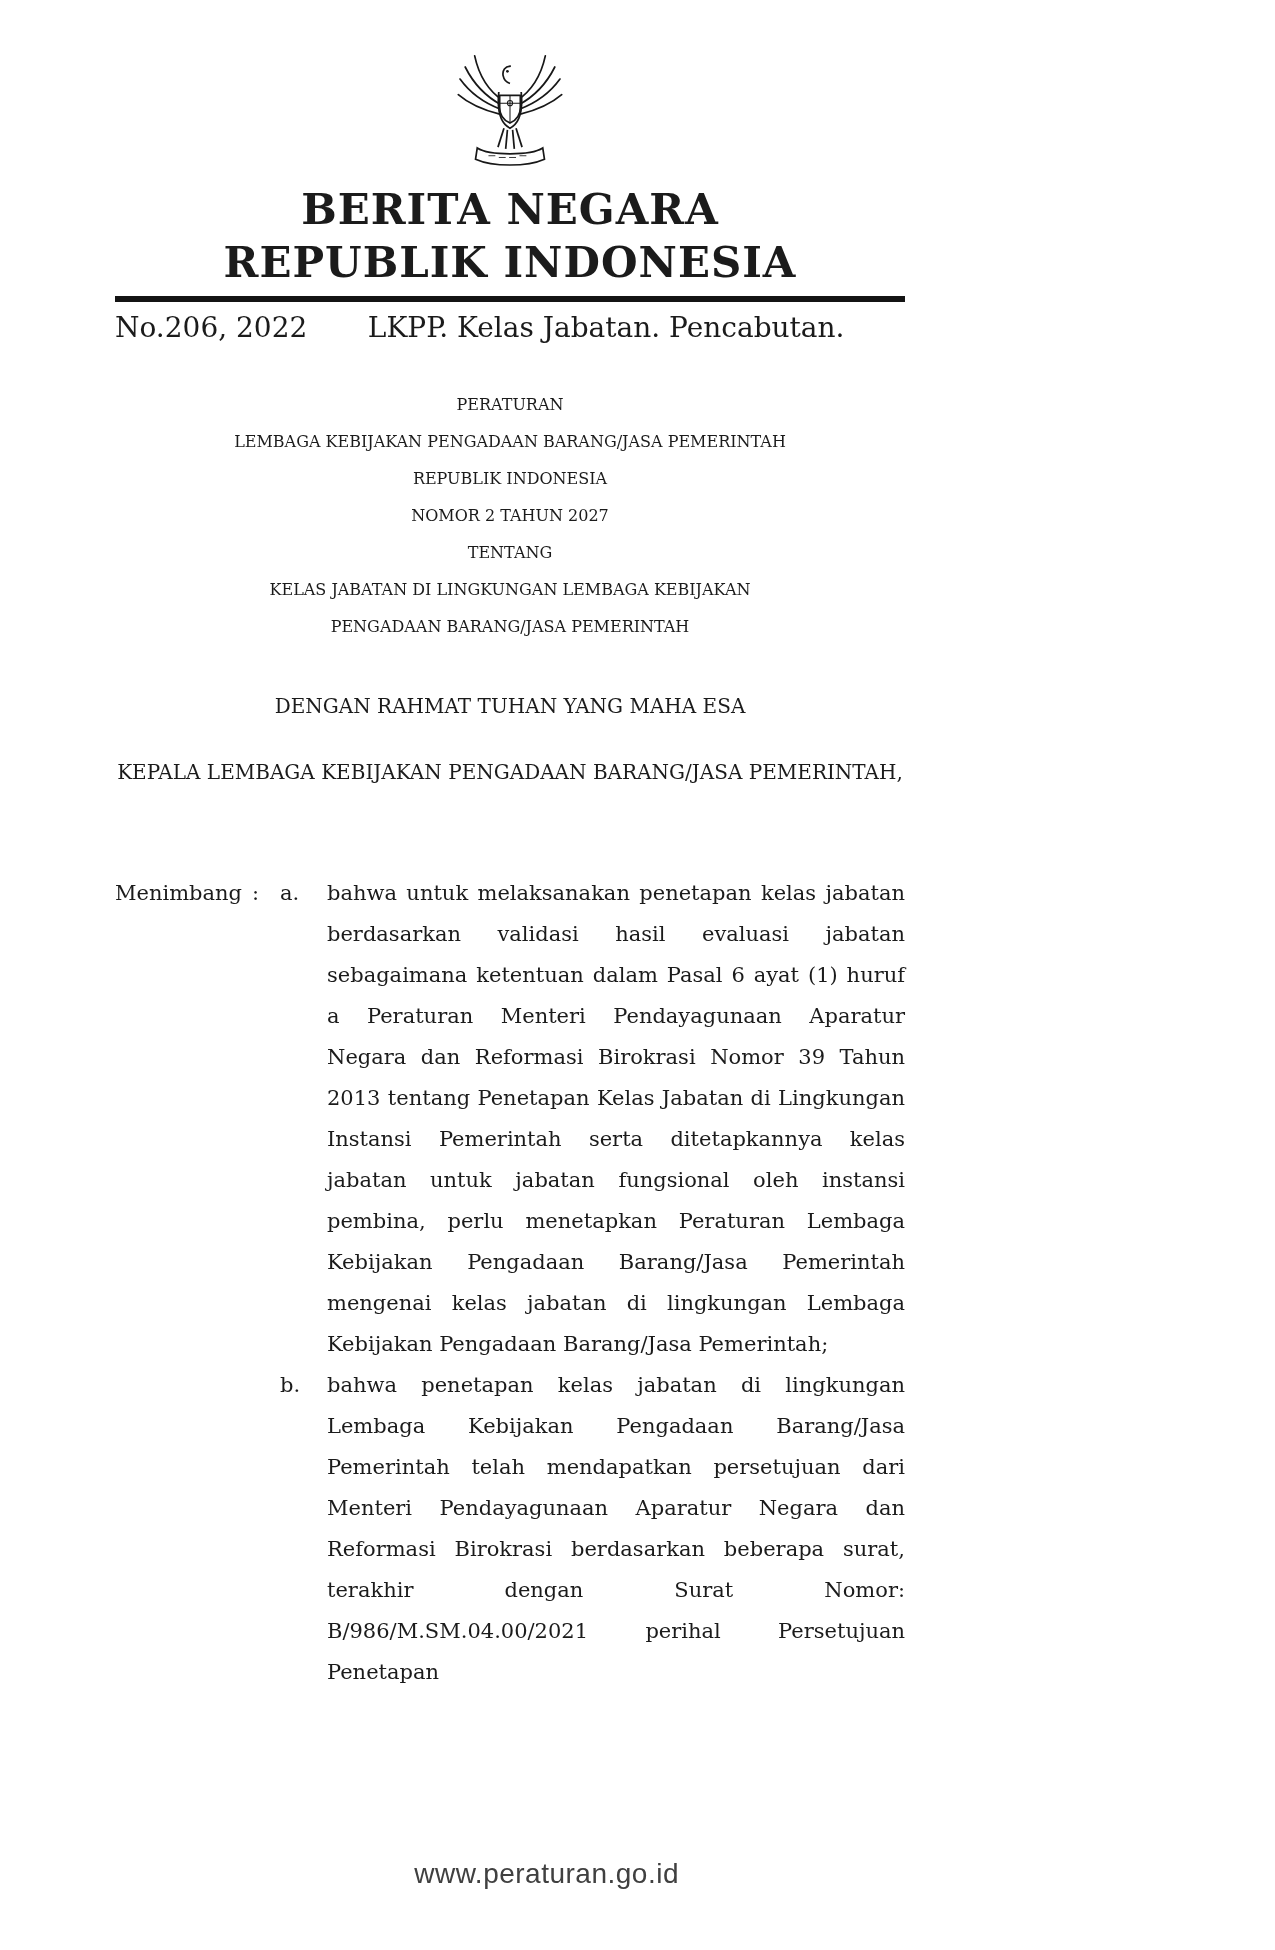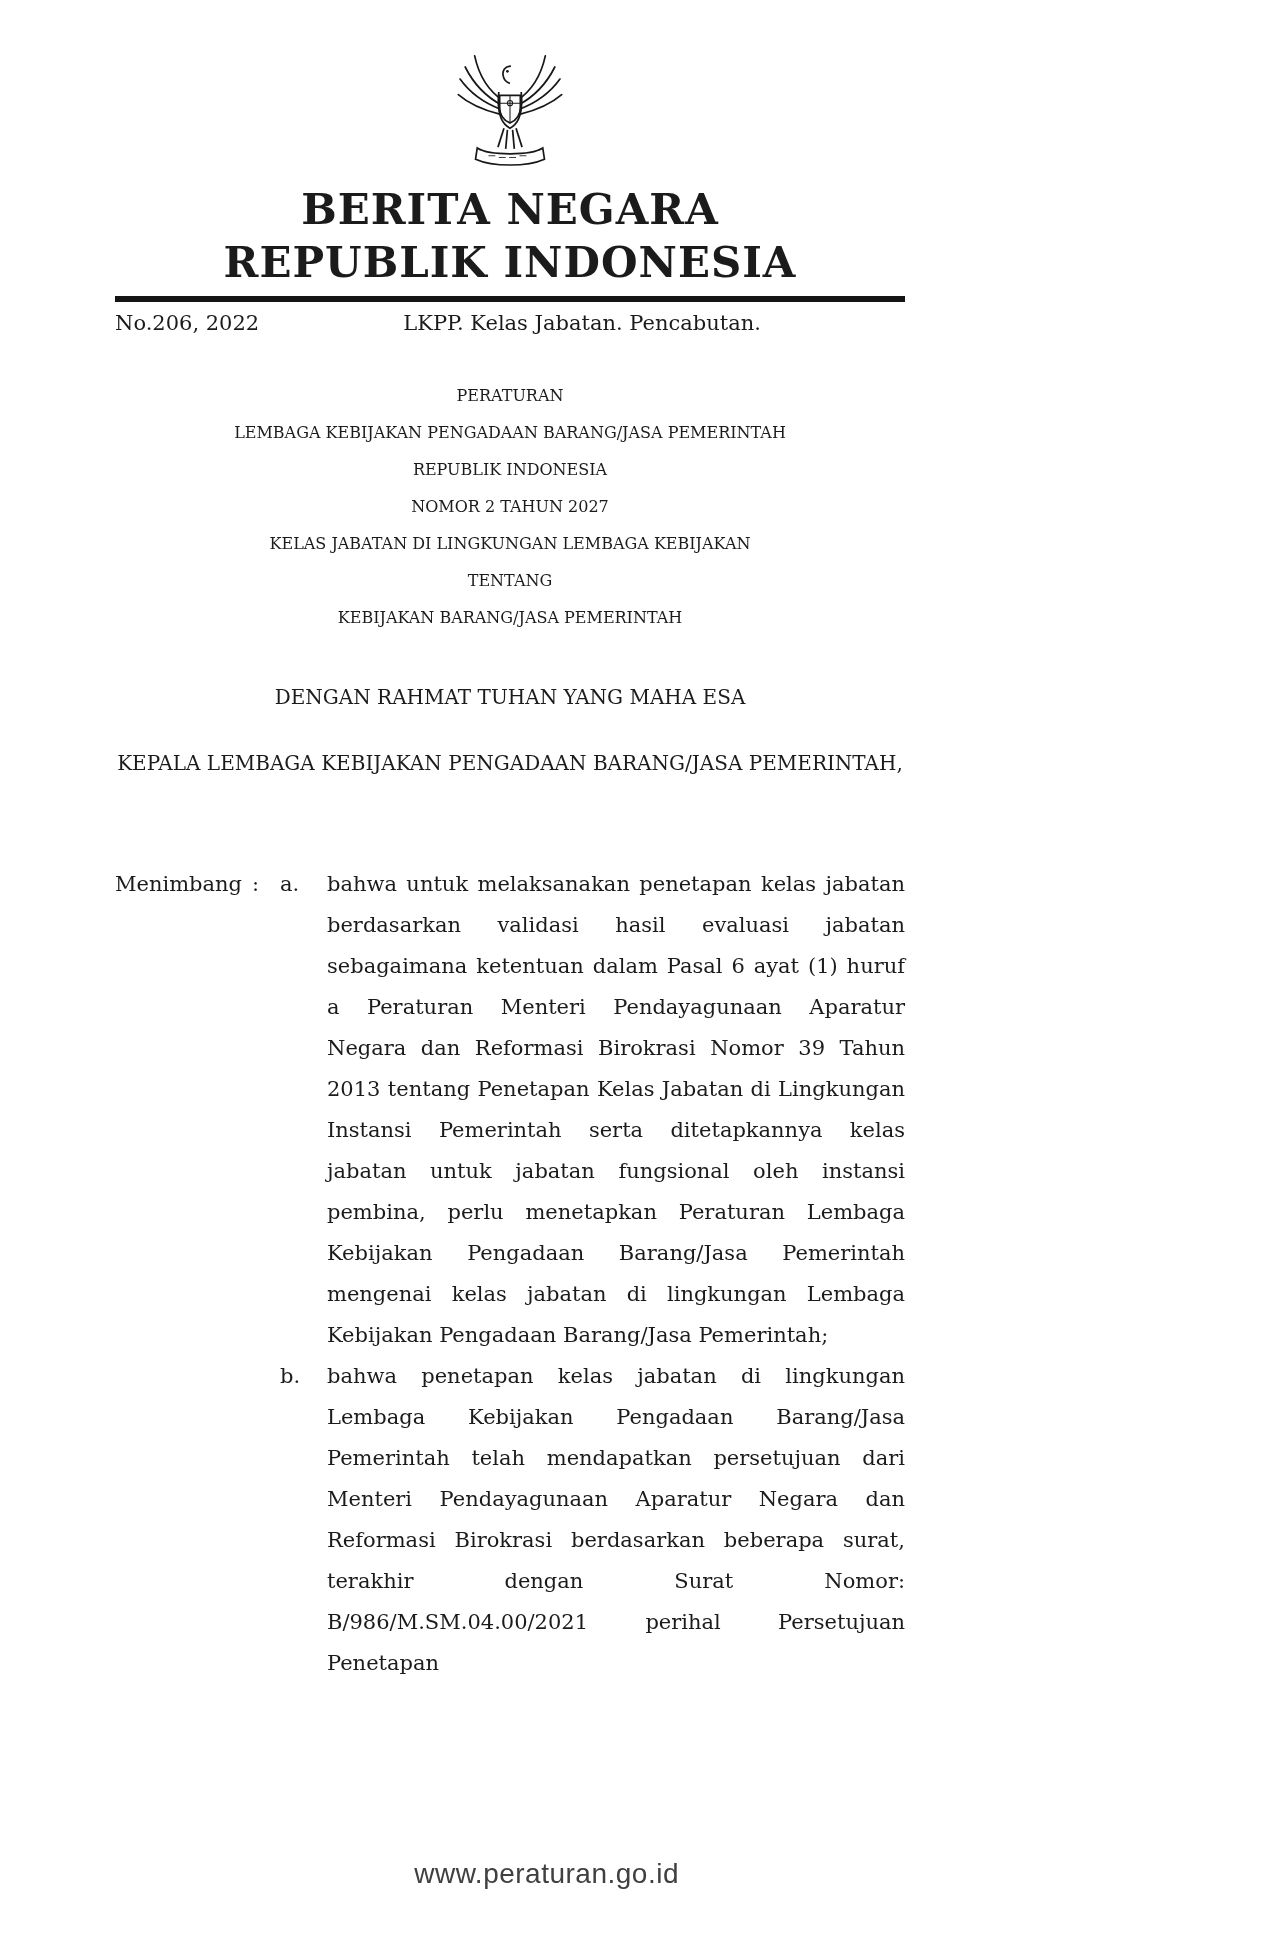--- a/index.html
+++ b/index.html
@@ -30,21 +30,21 @@
     margin:0;
   }
   .rule{
     height:6px;
     background:#141414;
     margin-top:7px;
   }
   .meta-row{
     display:flex;
     align-items:flex-start;
-    font-size:21px;
+    font-size:28px;
     margin-top:9px;
   }
   .meta-issue{flex:0 0 auto;}
   .meta-subject{flex:1 1 auto;text-align:center;}
   .title-block{
     margin-top:42px;
     text-align:center;
     font-size:16px;
     line-height:37px;
   }
@@ -140,23 +140,23 @@
     <div class="meta-row">
       <span class="meta-issue">No.206, 2022</span>
       <span class="meta-subject">LKPP. Kelas Jabatan. Pencabutan.</span>
     </div>
 
     <div class="title-block">
       <div>PERATURAN</div>
       <div>LEMBAGA KEBIJAKAN PENGADAAN BARANG/JASA PEMERINTAH</div>
       <div>REPUBLIK INDONESIA</div>
       <div>NOMOR 2 TAHUN 2027</div>
+      <div>TENTANG</div>
       <div>KELAS JABATAN DI LINGKUNGAN LEMBAGA KEBIJAKAN</div>
-      <div>TENTANG</div>
-      <div>KEBIJAKAN BARANG/JASA PEMERINTAH</div>
+      <div>PENGADAAN BARANG/JASA PEMERINTAH</div>
     </div>
 
     <div class="invocation">DENGAN RAHMAT TUHAN YANG MAHA ESA</div>
 
     <div class="authority">KEPALA LEMBAGA KEBIJAKAN PENGADAAN BARANG/JASA PEMERINTAH,</div>
 
     <div class="consider">
       <div class="label">Menimbang</div>
       <div class="colon">:</div>
       <div class="letter">a.</div>

